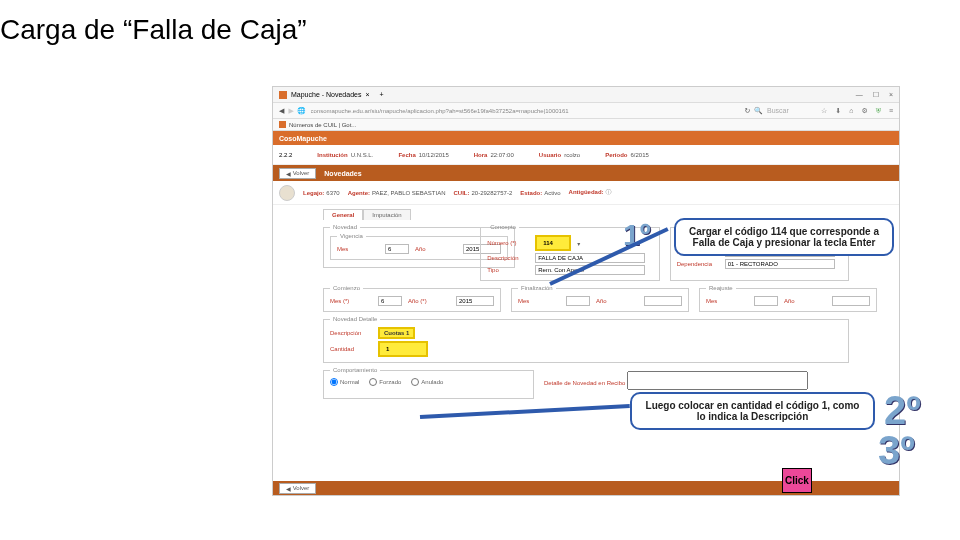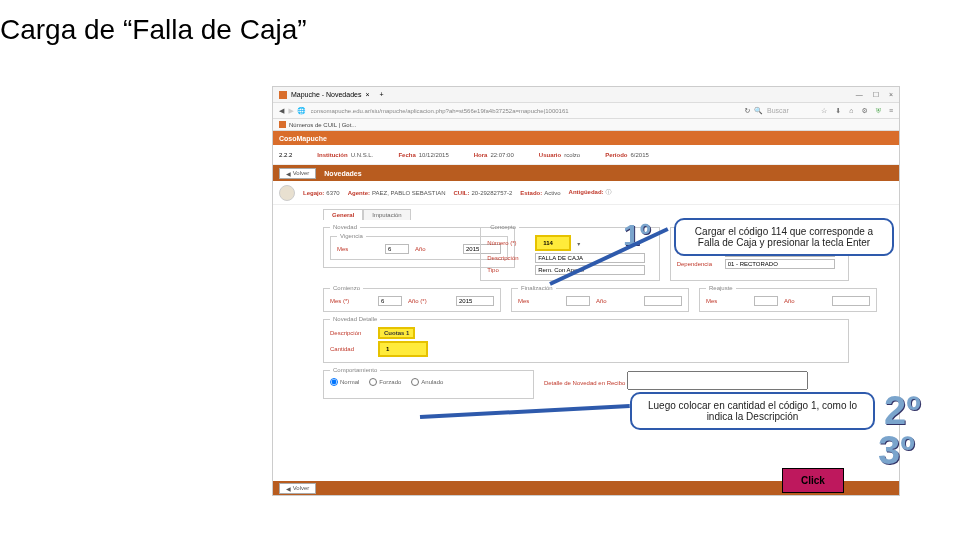--- a/index.html
+++ b/index.html
@@ -37,24 +37,24 @@
 .row .w30{width:24px}.row .w50{width:38px}.row .w120{width:110px}
 .two-col{display:flex;gap:10px}
 .two-col>fieldset{flex:1}
 .hl-yellow{background:#ffeb3b;border:2px solid #e6c200;padding:1px 4px;display:inline-block;font-weight:bold;color:#333}
 .req{color:#c0392b}
 .checks{display:flex;gap:10px;align-items:center}
 .checks label{display:flex;align-items:center;gap:2px}
 .checks input[type=radio]{width:8px;height:8px}
 .grabar-btn{background:#f0e8dc;border:1px solid #555;padding:1px 6px;font-size:6px;display:inline-flex;align-items:center;gap:2px;float:right;margin-top:2px}
 .footer-bar{position:absolute;bottom:0;left:0;right:0;height:14px;background:#b85c1f;display:flex;align-items:center;padding:0 6px}
-.callout{position:absolute;background:#fff;border:2px solid #2e5aac;border-radius:10px;padding:6px 10px;font-size:10px;text-align:center;font-weight:normal;color:#222;z-index:50}
+.callout{position:absolute;background:#fff;border:2px solid #2e5aac;border-radius:10px;padding:6px 10px;font-size:10px;text-align:center;font-weight:bold;color:#222;z-index:50}
 .step-num{position:absolute;font-size:30px;font-weight:bold;color:#7aa4cc;text-shadow:1px 1px 0 #336}
 .step-num.big{font-size:40px}
-.click-box{position:absolute;background:#be185d;border:1px solid #000;padding:6px 18px;font-size:10px;font-weight:bold}
+.click-box{position:absolute;background:#ec4899;border:1px solid #000;padding:6px 2px;font-size:10px;font-weight:bold}
 .arrow-line{position:absolute;height:4px;background:#2e5aac;transform-origin:left center;z-index:45}
 </style>
 </head>
 <body>
 
 <div class="slide-title">Carga de “Falla de Caja”</div>
 
 <div class="browser">
   <div class="browser-top">
     <div class="tab">

